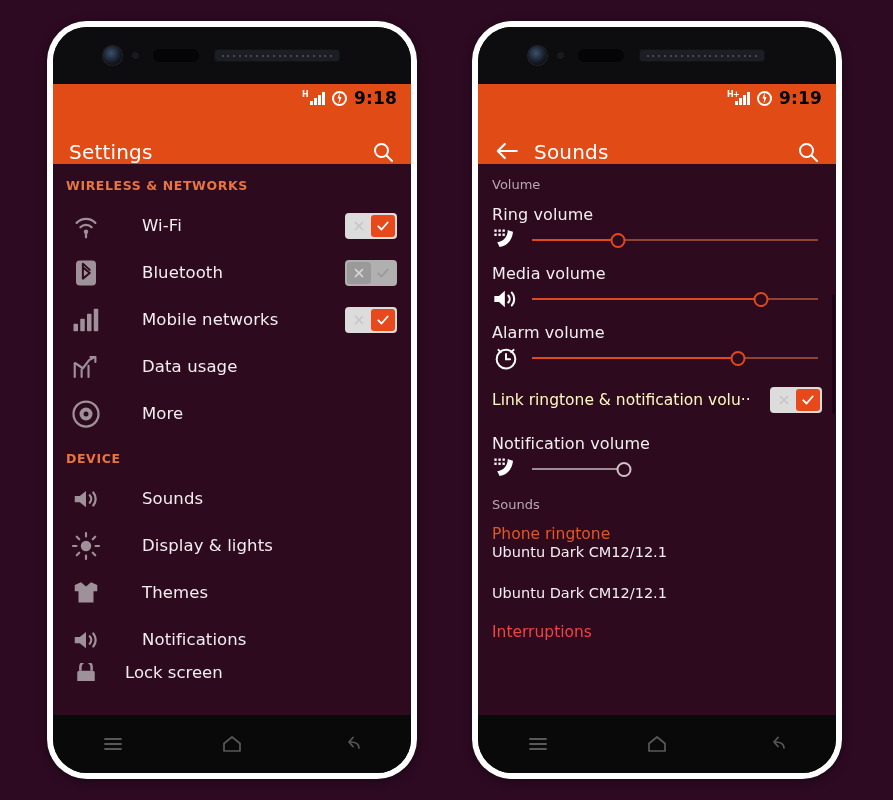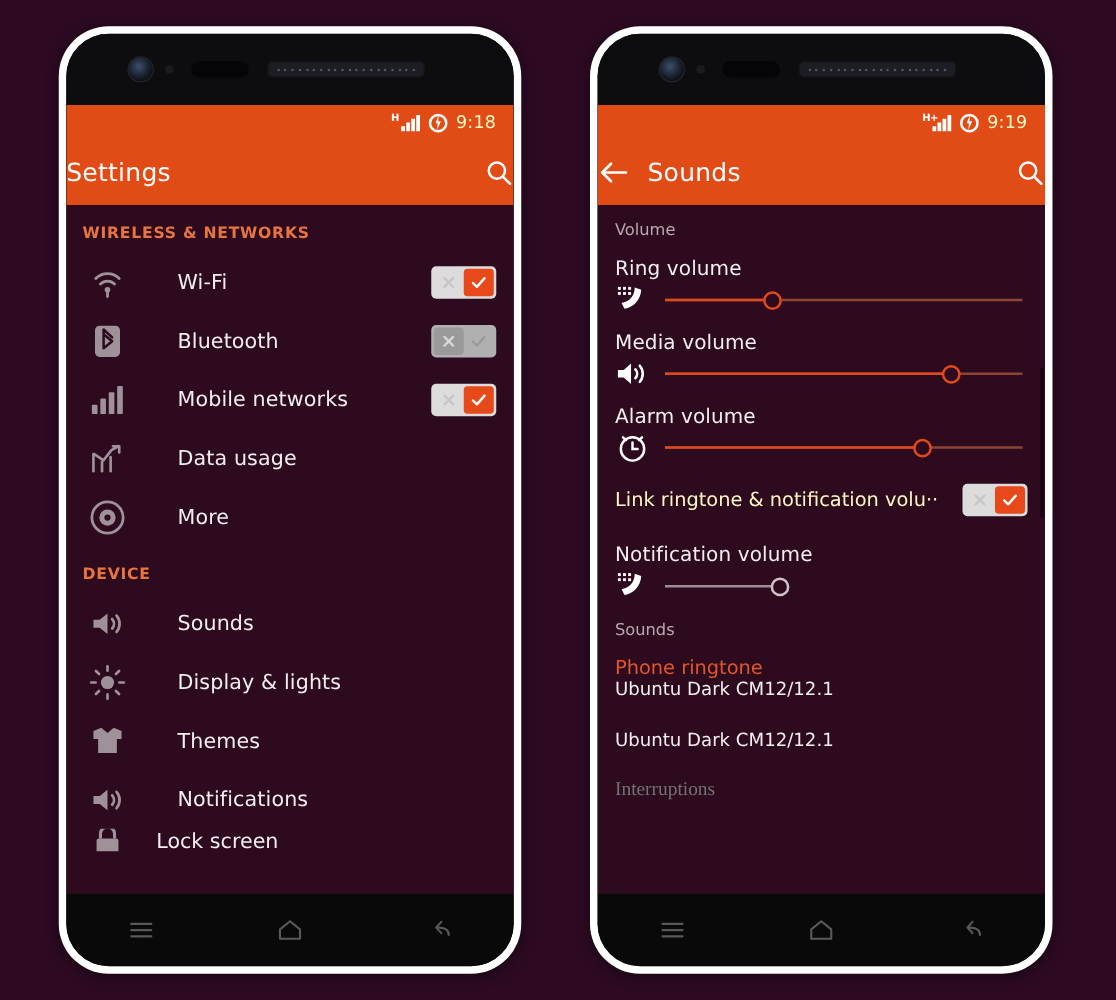--- a/index.html
+++ b/index.html
@@ -112,29 +112,29 @@
     display: flex; align-items: center; justify-content: center;
     position: relative;
   }
   .batt::after {
     content: "";
     width: 3px; height: 8px;
     background: #fff;
     clip-path: polygon(60% 0, 0 55%, 42% 55%, 30% 100%, 100% 42%, 52% 42%);
     transform: scale(1.5);
   }
-  .clock { color: #fef9c3; font-size: 14px; letter-spacing: 0.2px; }
+  .clock { color: #000000; font-size: 17px; letter-spacing: 0.2px; font-weight: bold; }
 
   
   .appbar {
     background: #e04b16;
     height: 52px;
     display: flex;
-    align-items: center;
-    padding: 0 0;
+    align-items: flex-end;
+    padding: 0 16px;
     flex: 0 0 auto;
   }
   .appbar .title {
     color: #fff;
     font-size: 20px;
     flex: 1 1 auto;
     letter-spacing: 0.2px;
   }
   .back-arrow {
     width: 26px; height: 26px;
@@ -271,21 +271,21 @@
     color: #fef9c3;
     font-size: 15.5px;
     flex: 1 1 auto;
     white-space: nowrap;
     overflow: hidden;
   }
 
   .sound-item { padding: 9px 0 2px 14px; cursor: pointer; }
   .sound-item .name { color: #e0572a; font-size: 15.5px; }
   .sound-item .val  { color: #f2eef0; font-size: 14.5px; margin-top: 1px; }
-  .interrupt { padding: 20px 0 6px 14px; color: #737373; font-size: 15.5px; cursor: pointer; font-family: Liberation Serif, serif; }
+  .interrupt { padding: 20px 0 6px 14px; color: #ef4444; font-size: 15.5px; cursor: pointer; }
 
   
   .partial-row {
     display: flex; align-items: center;
     padding: 0 14px 0 18px;
     height: 18px;
     overflow: hidden;
   }
   .partial-row .ico { width: 30px; margin-right: 24px; display:flex; justify-content:center; }
   .partial-row .label { color: #f2eef0; font-size: 16.5px; }

